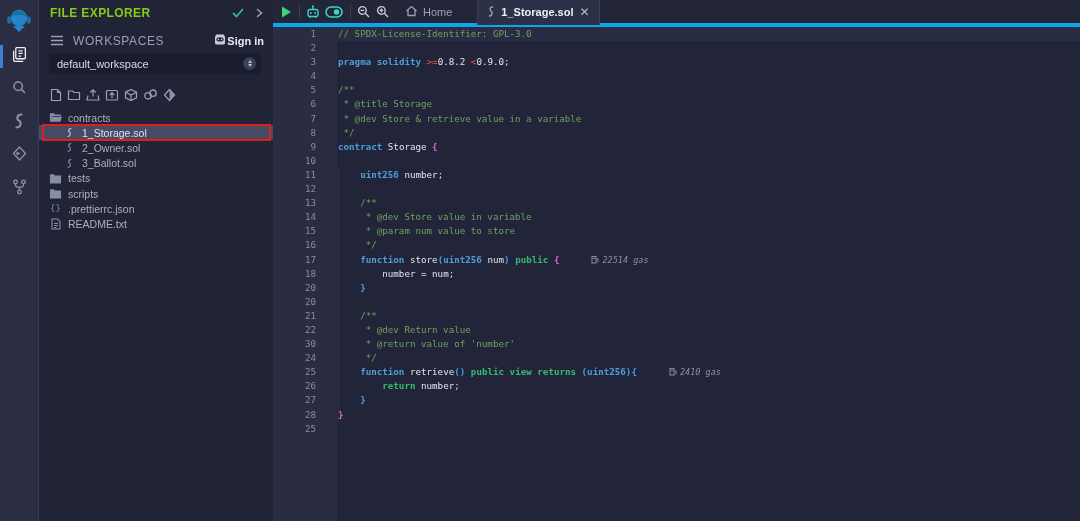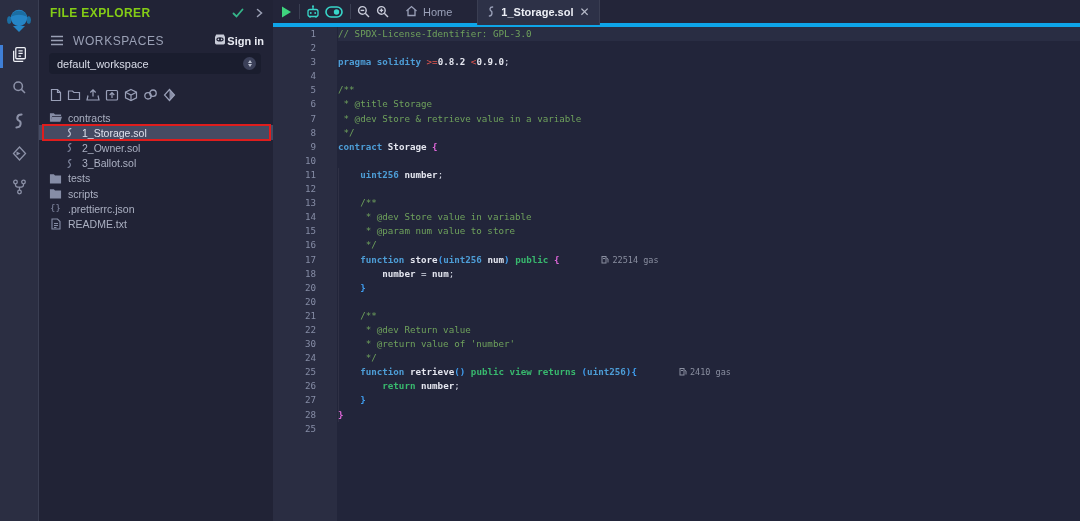--- a/index.html
+++ b/index.html
@@ -57,23 +57,23 @@
   .tab{height:26px; background:var(--tab-bg); border-left:1px solid var(--sep); border-right:1px solid var(--sep); display:flex; align-items:center; padding:0 9px; gap:6px; cursor:pointer;}
   .tab-label{font-size:11px; font-weight:bold; color:#edeff6;}
   .tab-close{color:#b9bdcc; font-size:12px; line-height:1; cursor:pointer;}
 
   .editor{flex:1; display:flex; min-height:0;}
   .gutter{width:64px; background:var(--gutter-bg); padding-right:21px; text-align:right; font-family:"DejaVu Sans Mono",monospace; font-size:9.2px; line-height:14.1px; color:#868da6; flex-shrink:0;}
   .codearea{flex:1; background:var(--editor-bg); font-family:"DejaVu Sans Mono",monospace; font-size:9.2px; line-height:14.1px; position:relative; overflow:hidden; padding-left:1px; cursor:text;}
   .cl{height:14.1px; white-space:pre;}
   .cl.current{background:#292d43;}
   .cm{color:var(--c-cm);} .kw{color:var(--c-kw); font-weight:bold;} .op{color:var(--c-op);}
-  .mod{color:var(--c-mod); font-weight:bold;} .id{color:var(--c-id); font-weight:bold;}
+  .mod{color:var(--c-mod); font-weight:bold;} .id{color:var(--c-id); font-weight:normal;}
   .pl{color:var(--c-pl);} .brp{color:var(--c-brp); font-weight:bold;} .brb{color:var(--c-brb); font-weight:bold;}
-  .gas{color:var(--c-gas); font-size:8.5px; margin-left:42px; font-weight:normal;}
+  .gas{color:var(--c-gas); font-size:8.5px; margin-left:32px; font-weight:normal;font-style:italic;}
   .gas svg{vertical-align:-1px; margin-right:3px;}
   .guide{position:absolute; width:1px; background:rgba(255,255,255,.06);}
 </style>
 </head>
 <body>
 
 <div class="app">
 
   <div class="iconstrip">
     <div class="logo">

